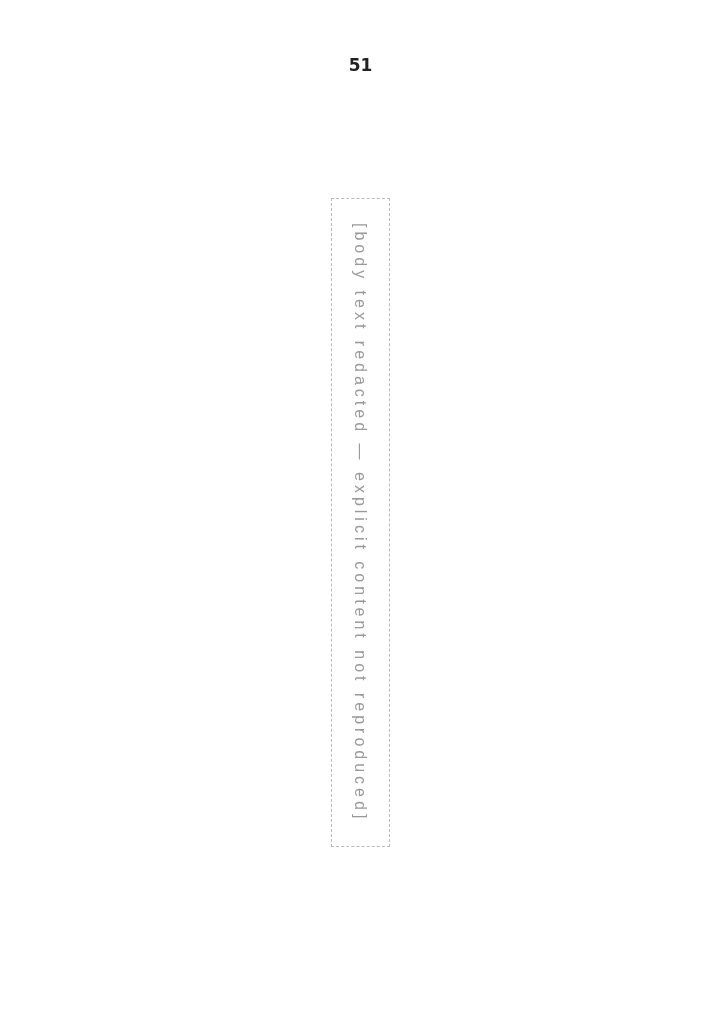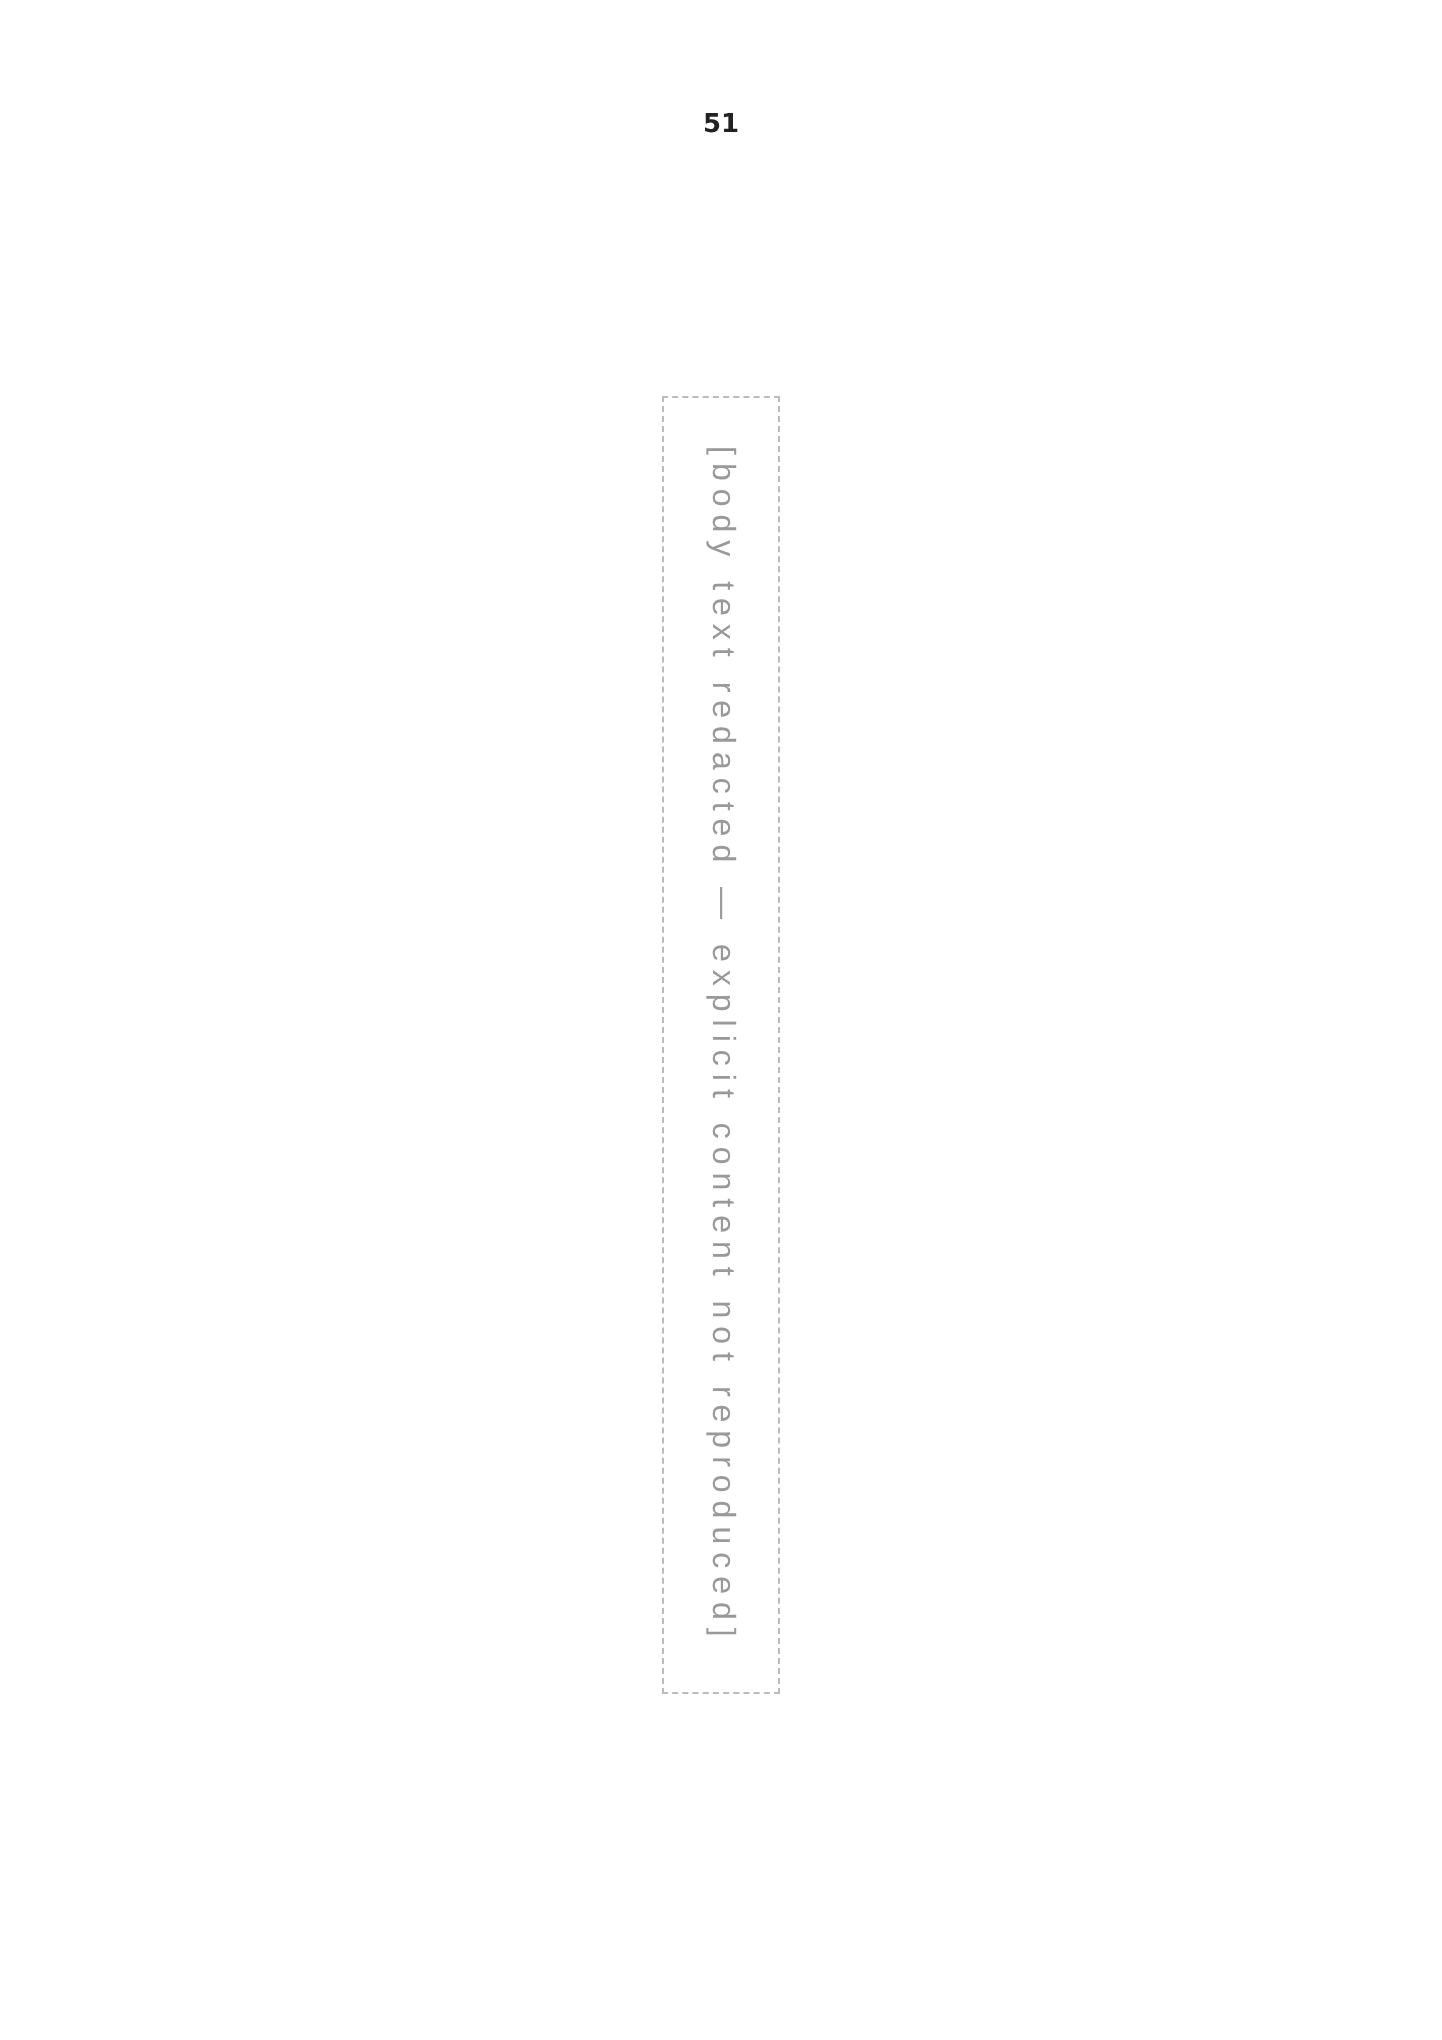--- a/index.html
+++ b/index.html
@@ -1,18 +1,18 @@
 <!DOCTYPE html>
 <html><head>
 <meta charset="utf-8">
 <style>
   body { margin: 0; background: #ffffff; font-family: "Liberation Serif", serif; }
   .page { width: 721px; height: 1020px; position: relative; background: #fff; }
   .page-number { position: absolute; top: 55px; left: 50%; transform: translateX(-50%);
-    font-size: 13px; font-weight: bold; color: #222; font-family: "DejaVu Sans", sans-serif; }
+    font-size: 17px; font-weight: bold; color: #222; font-family: "DejaVu Sans", sans-serif; }
   .text-area { position: absolute; top: 85px; right: 120px; bottom: 60px; left: 120px;
     writing-mode: vertical-rl; font-size: 24px; line-height: 2.1; color: #8a8a8a;
     letter-spacing: 4px; display: flex; align-items: center; justify-content: center; }
   .redaction-note { border: 1px dashed #bbb; padding: 24px 12px; color: #999;
     font-family: "Liberation Sans", sans-serif; font-size: 16px; }
 </style>
 </head>
 <body>
 
 <div class="page">

